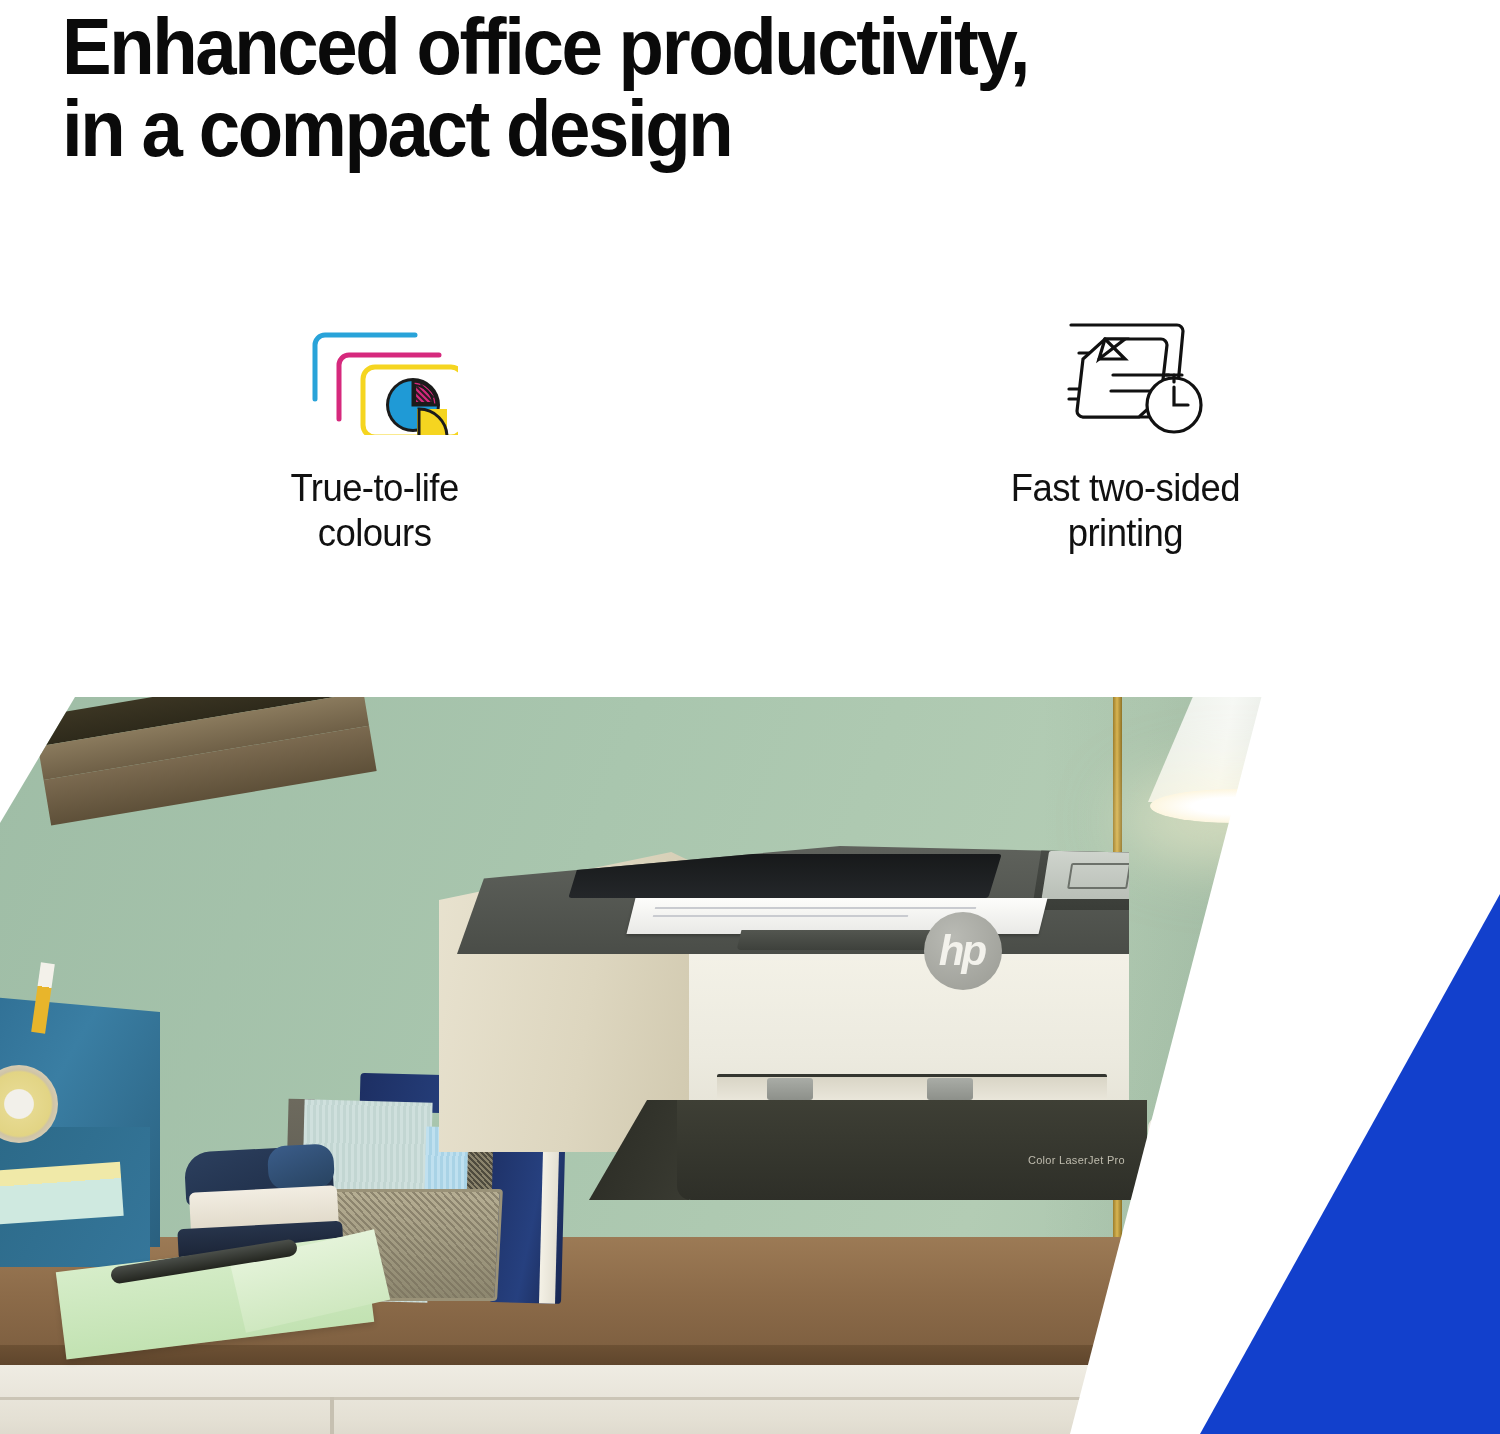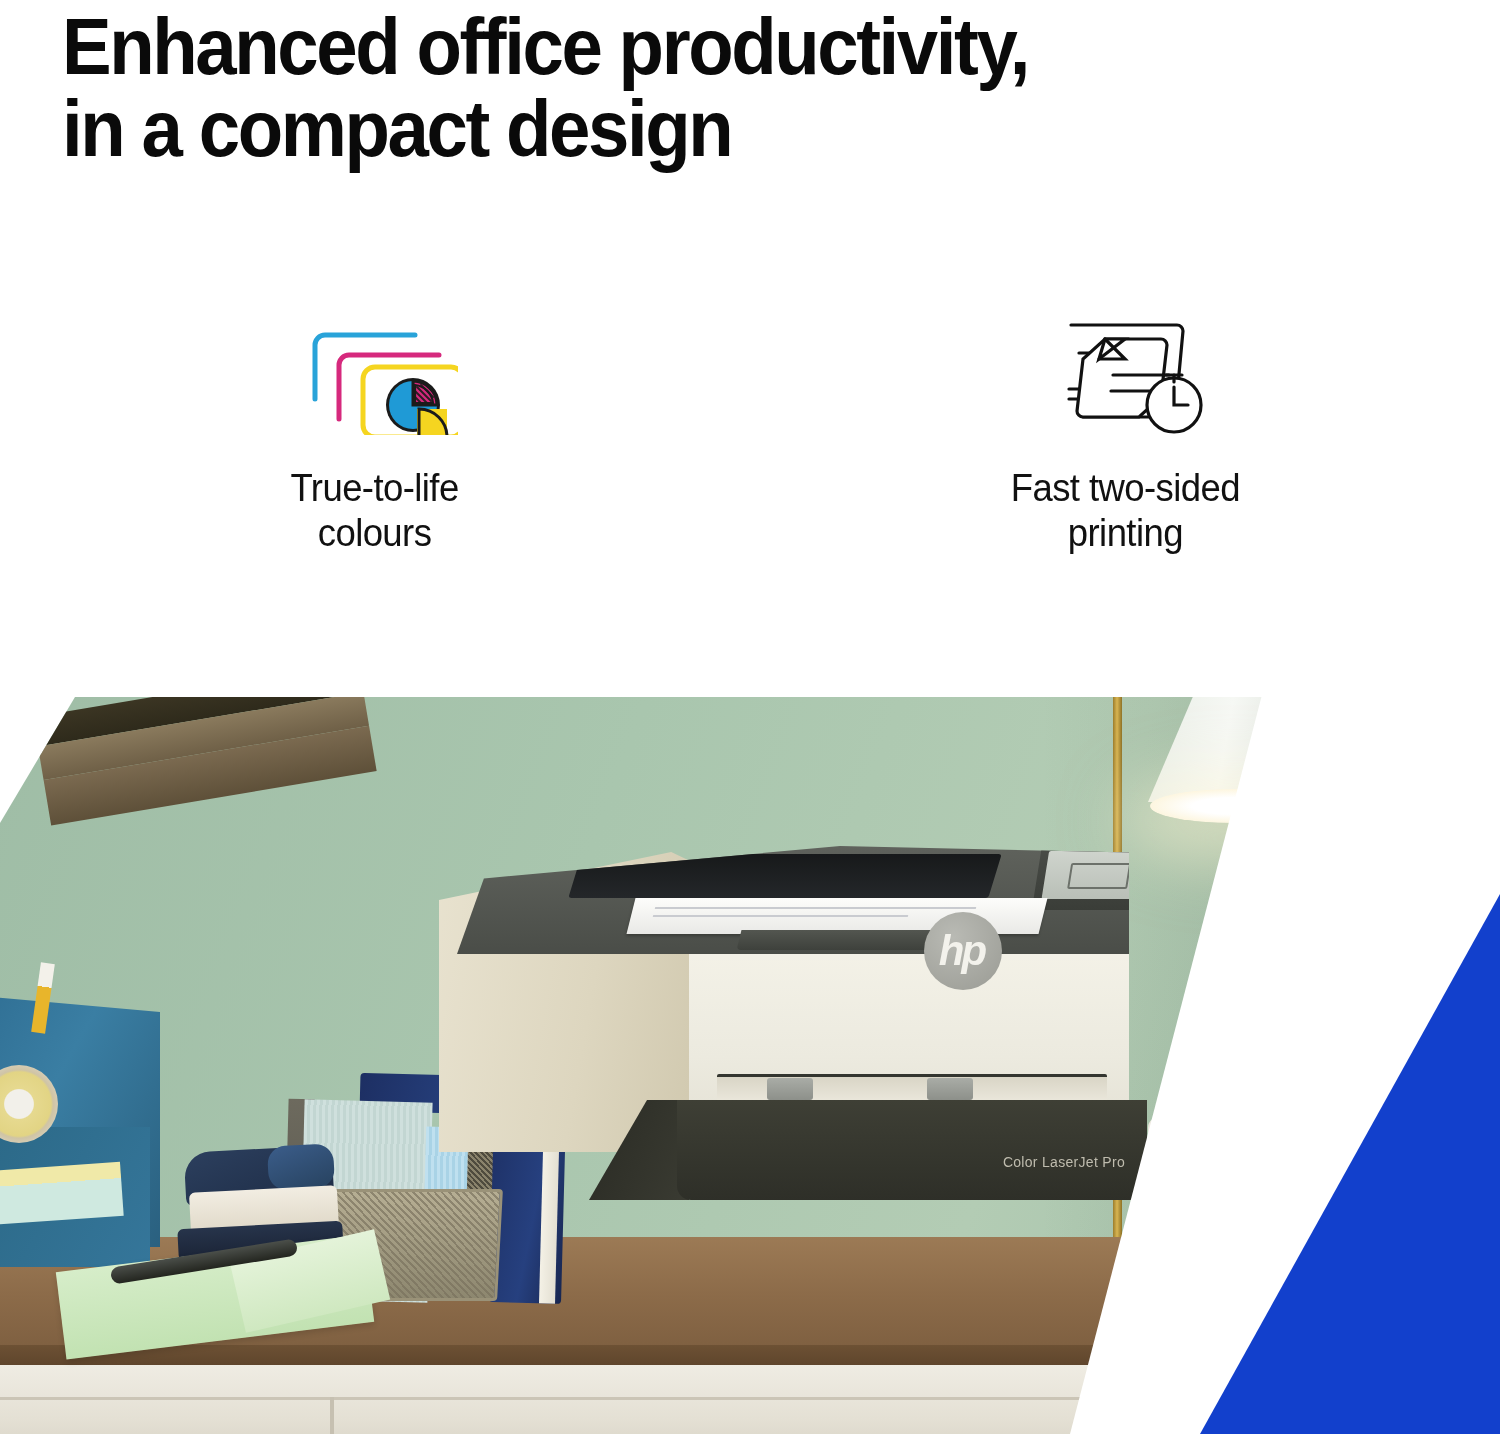--- a/index.html
+++ b/index.html
@@ -225,21 +225,21 @@
     background:linear-gradient(180deg,#a9aca6,#8d908a); }
   .pr-base {
     position:absolute; left:238px; top:248px; width:470px; height:100px;
     background:linear-gradient(180deg,#3e3f35,#2e2f28); border-radius:0 0 14px 14px;
   }
   .pr-base-left {
     position:absolute; left:150px; top:248px; width:100px; height:100px;
     background:linear-gradient(110deg,#2a2b24,#3a3b32); clip-path:polygon(58% 0,100% 0,100% 100%,0 100%);
   }
   .pr-model {
-    position:absolute; right:22px; top:54px; font-size:14px; color:#bfbcae;
+    position:absolute; right:22px; top:54px; font-size:11px; color:#bfbcae;
     letter-spacing:.3px; font-family:"Liberation Sans", sans-serif;
   }
 
   
   .puck {
     position:absolute; left:1148px; top:408px; width:120px; height:56px; border-radius:50%/40%;
     background:linear-gradient(180deg,#f3f1e8,#ddd9cc);
   }
   .rpaper { position:absolute; left:1230px; top:446px; width:120px; height:40px; transform:rotate(-6deg);
     background:linear-gradient(180deg,#f7e7d8,#ecd8c4); }

